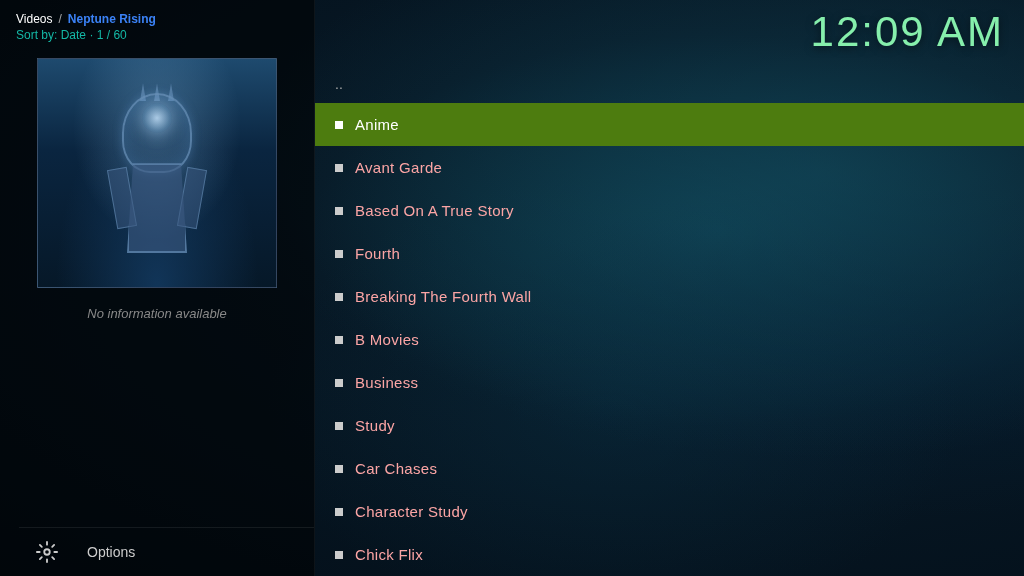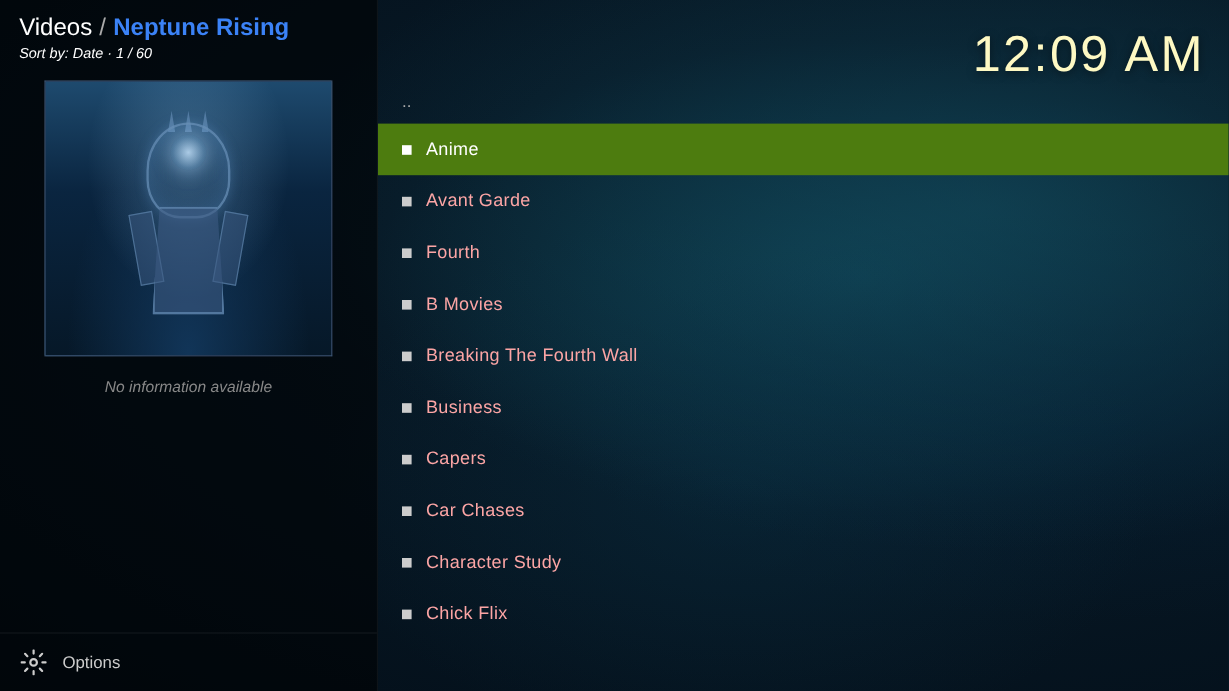--- a/index.html
+++ b/index.html
@@ -55,40 +55,39 @@
     }
 
     .header {
       padding: 12px 16px 6px 16px;
     }
 
     .breadcrumb {
       display: flex;
       align-items: center;
       gap: 4px;
-      font-size: 20px;
+      font-size: 12px;
       color: #ffffff;
       font-weight: 400;
     }
 
     .breadcrumb-separator {
       color: #aaaaaa;
       margin: 0 2px;
     }
 
     .breadcrumb-current {
       color: #3b82f6;
       font-weight: 700;
     }
 
     .sort-info {
       font-size: 12px;
-      color: #ffffff;
+      color: #14b8a6;
       margin-top: 2px;
-      font-style: italic;
     }
 
     .thumbnail-area {
       padding: 10px 20px;
       display: flex;
       justify-content: center;
       align-items: center;
     }
 
     .thumbnail {
@@ -216,22 +215,23 @@
       font-size: 13px;
       font-style: italic;
     }
 
     .spacer { flex: 1; }
 
     .options-bar {
       padding: 12px 16px;
       display: flex;
       align-items: center;
-      gap: 12px;
+      gap: 28px;
       border-top: 1px solid rgba(255,255,255,0.08);
+      margin-left: 19px;
     }
 
     .options-icon {
       width: 24px;
       height: 24px;
       display: flex;
       align-items: center;
       justify-content: center;
       color: #cccccc;
       font-size: 18px;
@@ -246,25 +246,25 @@
     .right-panel {
       flex: 1;
       height: 100%;
       position: relative;
       overflow: hidden;
     }
 
     
     .clock {
       position: absolute;
-      top: 21px;
+      top: 8px;
       right: 20px;
       font-size: 42px;
       font-weight: 300;
-      color: #fef9c3;
+      color: #86efac;
       letter-spacing: 2px;
       z-index: 10;
       text-shadow: 0 2px 8px rgba(0,0,0,0.5);
     }
 
     
     .list-container {
       position: absolute;
       top: 60px;
       left: 0;
@@ -386,37 +386,41 @@
           <div class="list-item active">
             <span class="item-bullet"></span>
             <span class="item-label">Anime</span>
           </div>
           <div class="list-item">
             <span class="item-bullet"></span>
             <span class="item-label">Avant Garde</span>
           </div>
           <div class="list-item">
             <span class="item-bullet"></span>
+            <span class="item-label">Based On A True Story</span>
+          </div>
+          <div class="list-item">
+            <span class="item-bullet"></span>
             <span class="item-label">Fourth</span>
           </div>
           <div class="list-item">
             <span class="item-bullet"></span>
+            <span class="item-label">Breaking The Fourth Wall</span>
+          </div>
+          <div class="list-item">
+            <span class="item-bullet"></span>
             <span class="item-label">B Movies</span>
           </div>
           <div class="list-item">
             <span class="item-bullet"></span>
-            <span class="item-label">Breaking The Fourth Wall</span>
-          </div>
-          <div class="list-item">
-            <span class="item-bullet"></span>
             <span class="item-label">Business</span>
           </div>
           <div class="list-item">
             <span class="item-bullet"></span>
-            <span class="item-label">Capers</span>
+            <span class="item-label">Study</span>
           </div>
           <div class="list-item">
             <span class="item-bullet"></span>
             <span class="item-label">Car Chases</span>
           </div>
           <div class="list-item">
             <span class="item-bullet"></span>
             <span class="item-label">Character Study</span>
           </div>
           <div class="list-item">

